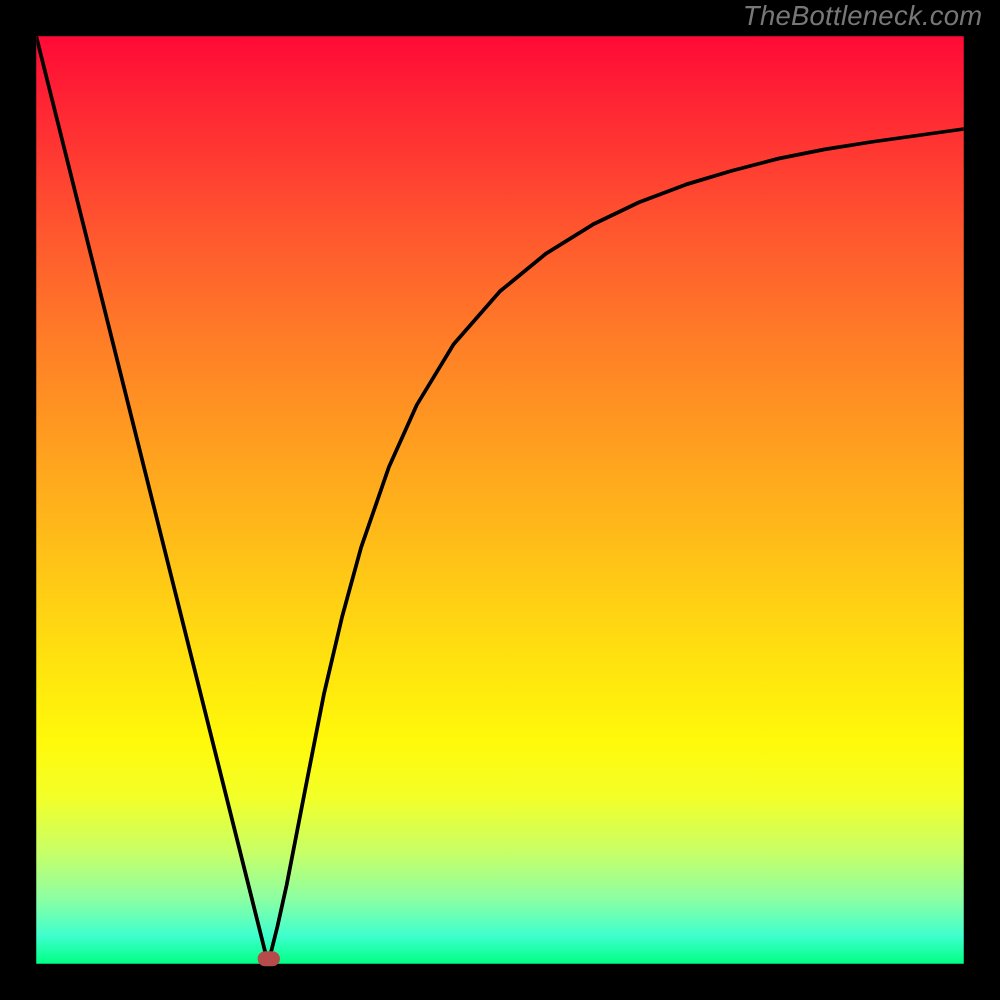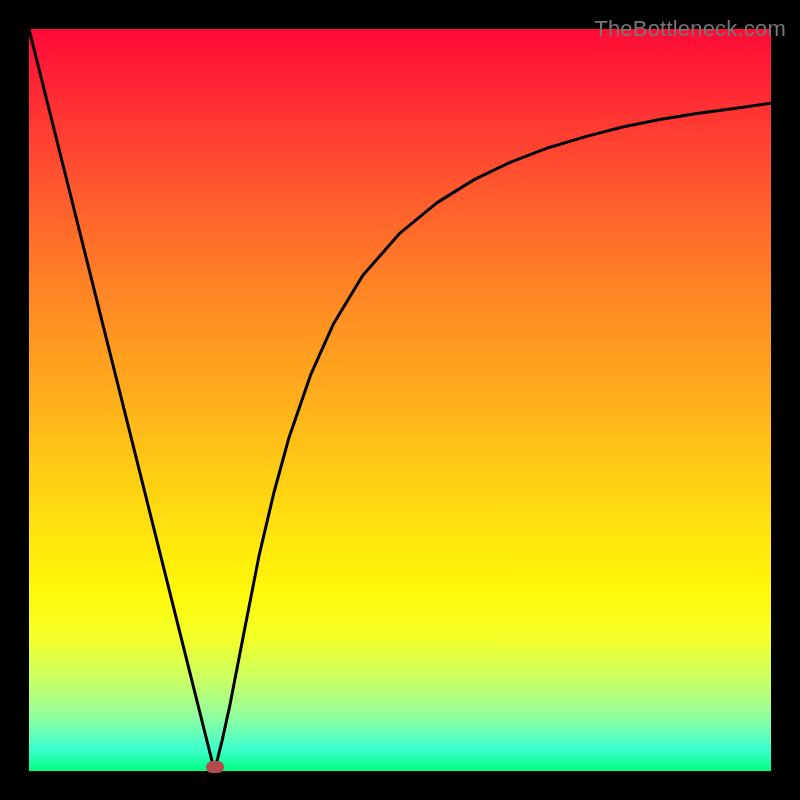--- a/index.html
+++ b/index.html
@@ -12,26 +12,27 @@
     overflow: hidden;
   }
   .frame {
     position: relative;
     width: 800px;
     height: 800px;
     background: #000;
   }
   .watermark {
     position: absolute;
-    top: 16px;
+    top: 0;
     right: 14px;
     color: #777;
     font-size: 22px;
     letter-spacing: 0.2px;
     z-index: 10;
+    font-style: italic;
   }
   .plot {
     position: absolute;
     left: 29px;
     top: 29px;
     width: 742px;
     height: 742px;
     background: linear-gradient(to bottom,
       #ff0a36 0%,
       #ff2f33 10%,

